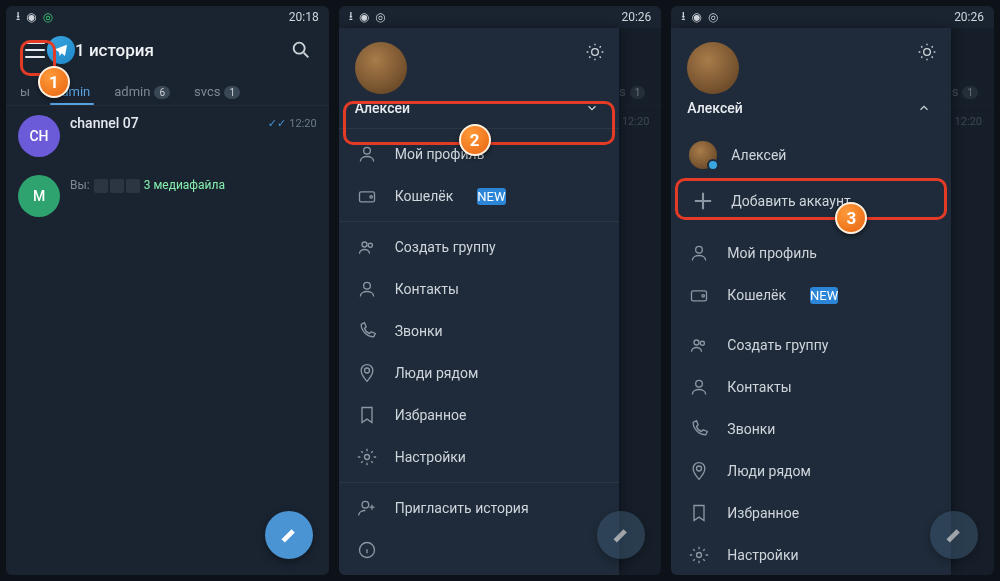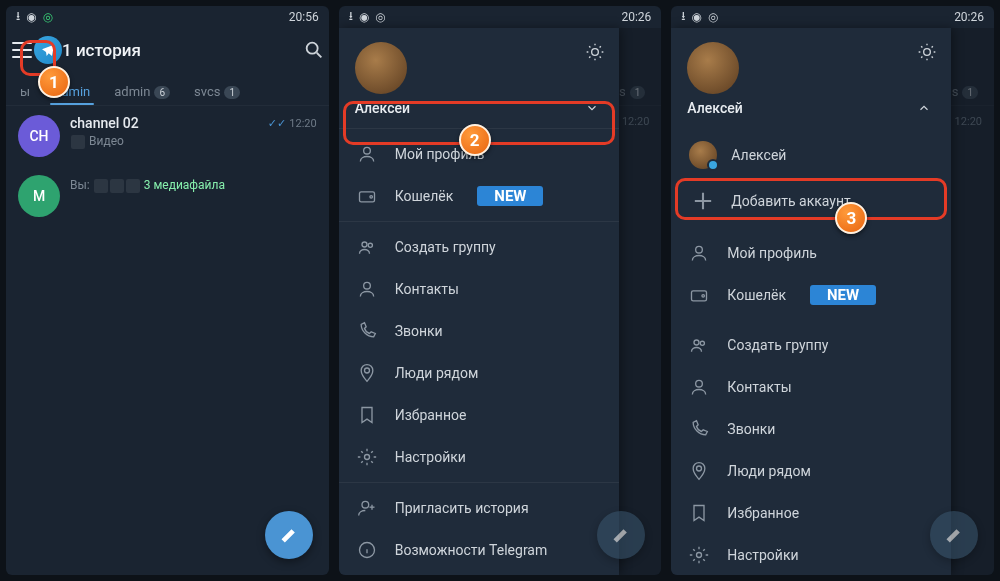--- a/index.html
+++ b/index.html
@@ -30,21 +30,21 @@
     justify-content: space-between;
     padding: 0 10px;
     font-size: 12px;
     color: #cfd5db;
   }
   .statusbar .left { display: flex; gap: 6px; align-items: center; }
   .titlebar {
     height: 44px;
     display: flex;
     align-items: center;
-    padding: 0 4px;
+    padding: 0 17px;
     gap: 0;
   }
   .hamburger {
     width: 24px; height: 18px; position: relative;
   }
   .hamburger span {
     position: absolute; left:2px; right:2px; height:2px; background:#e6eaef; border-radius:1px;
   }
   .hamburger span:nth-child(1){top:1px;}
   .hamburger span:nth-child(2){top:8px;}
@@ -99,21 +99,21 @@
   }
   .drawer-avatar {width:52px;height:52px;border-radius:50%;background:radial-gradient(circle at 40% 35%,#a87c4a,#5a3b1f);}
   .sun-ic {position:absolute; right:14px; top:14px; width:20px;height:20px;}
   .drawer-name {color:#e9edf1;font-size:14px;font-weight:500;margin-top:6px; display:flex;align-items:center;justify-content:space-between; padding-right:4px;}
   .chevron {width:14px;height:14px;}
   .chevron svg{stroke:#cfd5db;}
   .menu-divider {height:1px;background:rgba(255,255,255,0.06);margin:4px 0;}
   .menu-item {display:flex;align-items:center;gap:18px;padding:11px 18px;color:#cfd5db;font-size:14px;}
   .menu-icon {width:20px;height:20px;flex-shrink:0;display:flex;align-items:center;justify-content:center;}
   .menu-icon svg{stroke:#8c97a3;fill:none;stroke-width:1.6;}
-  .new-badge {background:#2c85d6;color:#fff;font-size:15px;border-radius:3px;padding:1px 17px;margin-left:6px;font-weight:700;}
+  .new-badge {background:#2c85d6;color:#fff;font-size:13px;border-radius:3px;padding:1px 0;margin-left:6px;font-weight:400;}
   .account-row {display:flex;align-items:center;gap:14px;padding:9px 18px;color:#cfd5db;font-size:14px;}
   .account-row .mini-av {width:28px;height:28px;border-radius:50%;background:radial-gradient(circle at 40% 35%,#a87c4a,#5a3b1f);position:relative;}
   .verify {position:absolute;right:-2px;bottom:-2px;width:12px;height:12px;border-radius:50%;background:#3aa6e0;border:2px solid #1f2b3a;}
   .plus-ic {width:28px;height:28px;display:flex;align-items:center;justify-content:center;}
   .plus-ic svg{stroke:#8c97a3;stroke-width:1.8;}
 
   
   .callout {
     position:absolute; border:3px solid #e43b26; border-radius:10px; pointer-events:none;
   }
@@ -130,21 +130,21 @@
 </head>
 <body>
 
 <div class="phone">
   <div class="statusbar">
     <div class="left">
       <span>⭳</span>
       <span>◉</span>
       <span style="color:#3bd67a;">◎</span>
     </div>
-    <span>20:56</span>
+    <span>20:18</span>
   </div>
   <div class="titlebar">
     <div class="hamburger">
         <span></span>
         <span></span>
         <span></span>
       </div>
     <div class="icon-circle tg-logo">
       <svg width="16" height="16" viewBox="0 0 24 24">
           <path fill="#fff" d="M3 11l18-7-3 17-5-4-3 4-1-6z"></path>
@@ -162,24 +162,23 @@
     <div class="tab"><span>ы</span></div>
     <div class="tab active"><span>admin</span></div>
     <div class="tab"><span>admin</span><span class="badge">6</span></div>
     <div class="tab"><span>svcs</span><span class="badge">1</span></div>
   </div>
   <div class="chatlist">
     <div class="chat-item">
       <div class="avatar ch">CH</div>
       <div class="chat-text">
         <div class="chat-top">
-          <span class="chat-name">channel 02</span>
+          <span class="chat-name">channel 07</span>
           <span class="chat-time"><span class="ticks">✓✓</span><span>12:20</span></span>
         </div>
-        <div class="chat-sub"><span class="mediafile"></span> <span>Видео</span></div>
       </div>
     </div>
     <div class="chat-item">
       <div class="avatar m">M</div>
       <div class="chat-text">
         <div class="chat-sub">
           <span>Вы:</span>
           <span class="mediafile"></span><span class="mediafile"></span><span class="mediafile"></span>
           <span class="link">3 медиафайла</span>
         </div>
@@ -326,21 +325,20 @@
         <span>Пригласить история</span>
       </div>
     <div class="menu-item">
         <div class="menu-icon">
           <svg viewBox="0 0 24 24">
             <circle cx="12" cy="12" r="9"></circle>
             <line x1="12" y1="8" x2="12" y2="8"></line>
             <line x1="12" y1="11" x2="12" y2="16"></line>
           </svg>
         </div>
-        <span>Возможности Telegram</span>
       </div>
   </div>
   <div class="fab dim" style="opacity:0.6;">
     <svg width="20" height="20" viewBox="0 0 24 24">
         <path d="M3 17l4 4 12-12-4-4L3 17z"></path>
       </svg>
   </div>
 
   <div class="callout" style="left:4px;top:95px;width:272px;height:44px;"></div>
   <div class="num-badge" style="left:120px;top:118px;">2</div>

